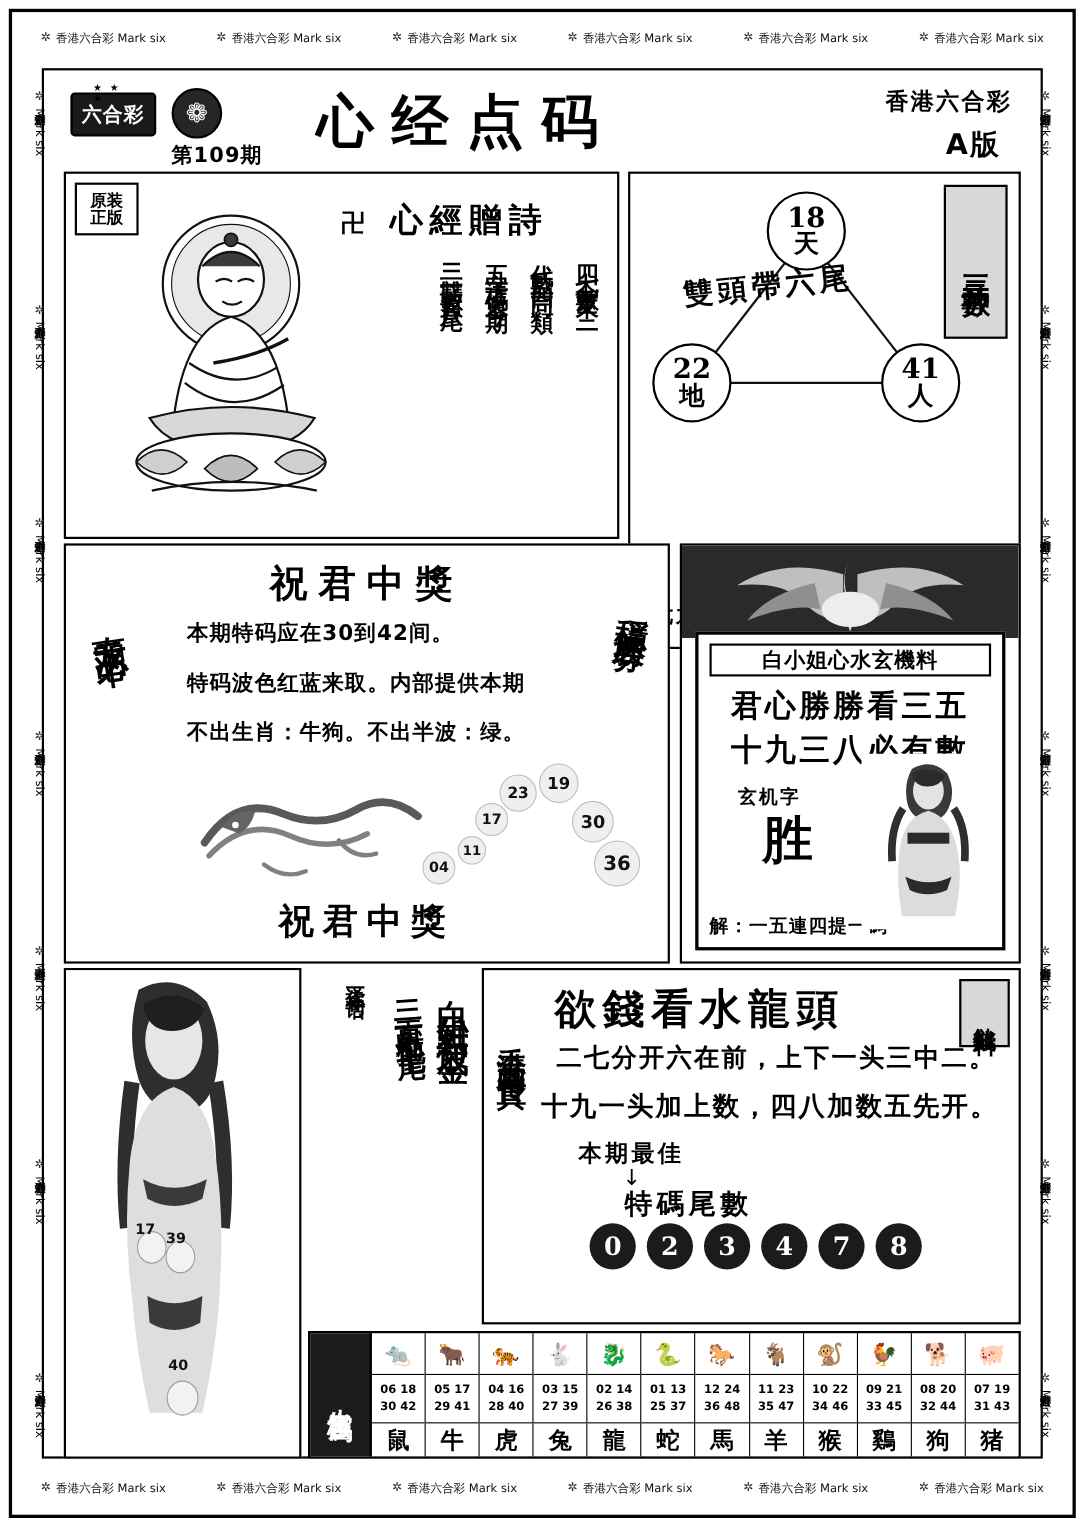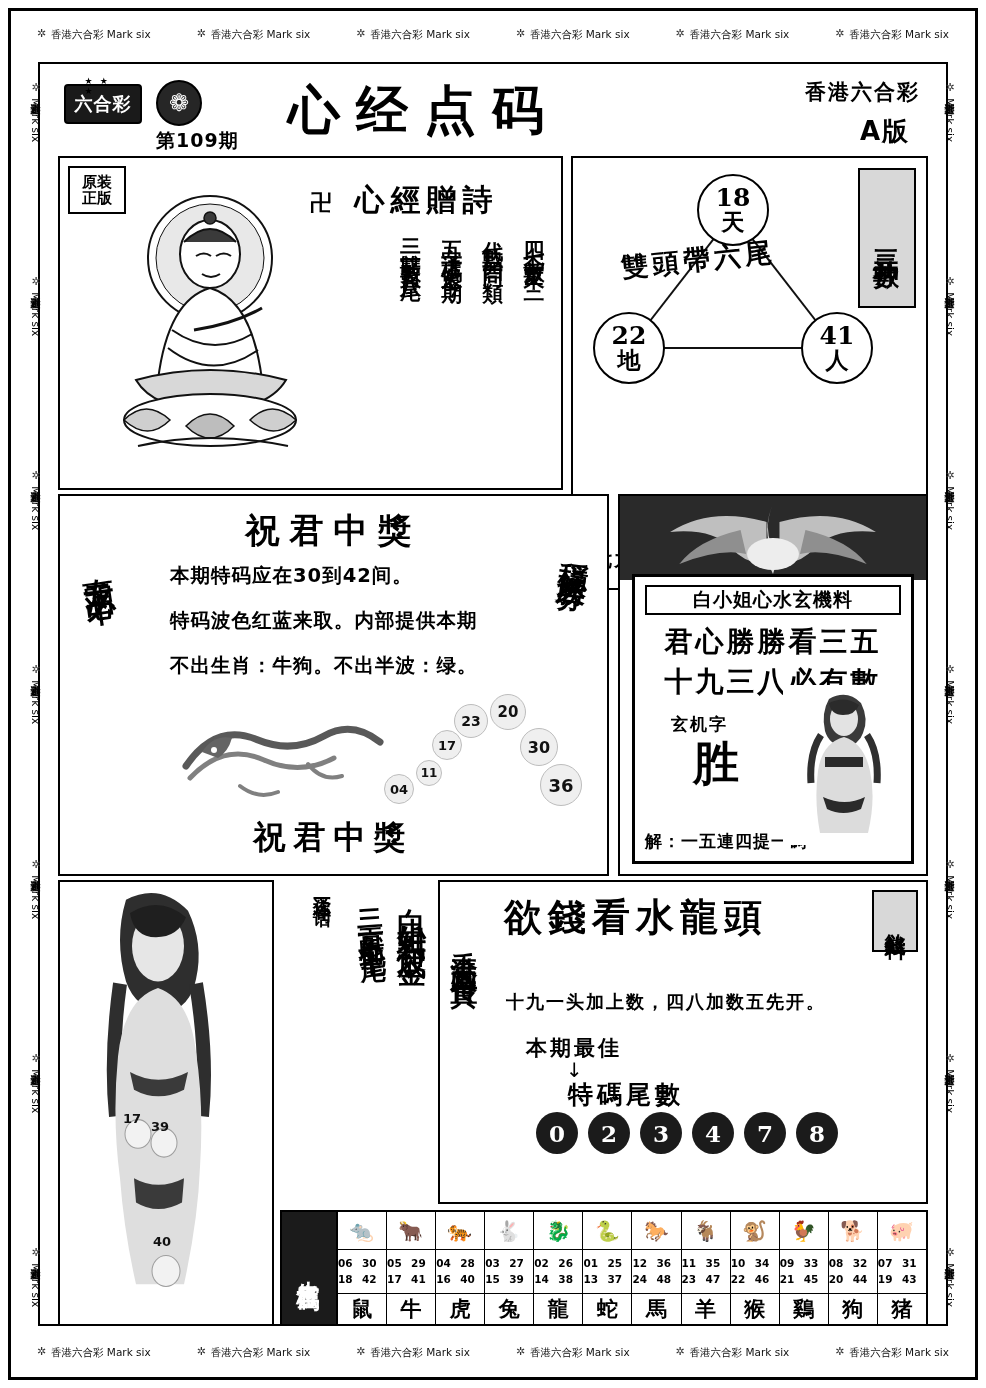--- a/index.html
+++ b/index.html
@@ -269,21 +269,21 @@
     font-size:38px; font-weight:bold; letter-spacing:6px;
     font-family:"DejaVu Serif","Liberation Serif",serif;
   }
   .r-vert {
     position:absolute; left:6px; top:48px;
     writing-mode:vertical-rl; text-orientation:upright;
     font-size:27px; font-weight:bold; letter-spacing:6px;
     font-family:"DejaVu Serif","Liberation Serif",serif;
   }
   .r-line1 { position:absolute; left:66px; top:64px; font-size:23px; font-weight:bold; letter-spacing:2px; }
-  .r-line2 { position:absolute; left:66px; top:108px; font-size:18px; font-weight:bold; letter-spacing:2px; }
+  .r-line2 { position:absolute; left:52px; top:108px; font-size:24px; font-weight:bold; letter-spacing:2px; }
   .r-best { position:absolute; left:86px; top:152px; font-size:21px; font-weight:bold; letter-spacing:3px; }
   .r-arrow { position:absolute; left:126px; top:176px; font-size:20px; }
   .r-weishu { position:absolute; left:128px; top:196px; font-size:25px; font-weight:bold; letter-spacing:4px; }
   .digits { position:absolute; left:96px; top:230px; display:flex; gap:10px; }
   .digit {
     width:42px; height:42px; border-radius:50%;
     background:#1b1b1b; color:#fff;
     display:flex; align-items:center; justify-content:center;
     font-size:23px; font-weight:bold;
     font-family:"DejaVu Serif","Liberation Serif",serif;
@@ -297,21 +297,21 @@
   }
   .zod-label span {
     writing-mode:vertical-rl; text-orientation:upright;
     font-size:23px; font-weight:bold; letter-spacing:3px;
     font-family:"DejaVu Serif","Liberation Serif",serif;
   }
   .zod-grid { position:absolute; left:56px; right:0; top:0; bottom:0; display:flex; }
   .zod-col { flex:1; border-right:1px solid #000; display:flex; flex-direction:column; }
   .zod-col:last-child { border-right:none; }
   .zc-icon { height:38px; border-bottom:1px solid #000; display:flex; align-items:center; justify-content:center; font-size:20px; }
-  .zc-nums { height:44px; border-bottom:1px solid #000; display:flex; flex-direction:row; align-items:center; justify-content:center; font-size:10.5px; font-weight:bold; line-height:1.5; }
+  .zc-nums { height:44px; border-bottom:1px solid #000; display:flex; flex-direction:column; align-items:center; justify-content:center; font-size:10.5px; font-weight:bold; line-height:1.5; }
   .zc-name { flex:1; display:flex; align-items:center; justify-content:center; font-size:21px; font-weight:bold; font-family:"DejaVu Serif","Liberation Serif",serif; }
 </style>
 </head>
 <body>
 
 <div class="page">
 
   <div class="outer-border"></div>
   <div class="inner-border"></div>
 
@@ -450,21 +450,21 @@
       <svg class="dragon-art" viewBox="0 0 240 120">
         <path d="M6 72 q30 -44 72 -26 q34 14 66 -4 q28 -16 56 6" fill="none" stroke="#3d3d3d" stroke-width="7" stroke-linecap="round"></path>
         <path d="M10 84 q34 -36 74 -18 q36 16 70 -2" fill="none" stroke="#6b6b6b" stroke-width="5" stroke-linecap="round"></path>
         <path d="M22 58 q12 -18 30 -14 q-4 14 -14 20z" fill="#4a4a4a"></path>
         <circle cx="34" cy="56" r="3" fill="#fff"></circle>
         <path d="M60 92 q18 14 38 6" fill="none" stroke="#6b6b6b" stroke-width="4" stroke-linecap="round"></path>
         <path d="M128 70 q14 18 34 12" fill="none" stroke="#6b6b6b" stroke-width="4" stroke-linecap="round"></path>
       </svg>
 
       <div class="ball" style="left:394px; top:208px; width:34px; height:34px; font-size:14px;">23</div>
-      <div class="ball" style="left:430px; top:198px; width:36px; height:36px; font-size:15px;">20</div>
+      <div class="ball" style="left:430px; top:198px; width:36px; height:36px; font-size:15px;">19</div>
       <div class="ball" style="left:372px; top:234px; width:30px; height:30px; font-size:13px;">17</div>
       <div class="ball" style="left:460px; top:232px; width:38px; height:38px; font-size:16px;">30</div>
       <div class="ball" style="left:324px; top:254px; width:30px; height:30px; font-size:13px;margin-top:24px;">04</div>
       <div class="ball" style="left:356px; top:264px; width:26px; height:26px; font-size:12px;">11</div>
       <div class="ball" style="left:480px; top:268px; width:42px; height:42px; font-size:18px;">36</div>
 
       <div class="xj-bless">祝君中獎</div>
     </div>
 
     <div class="panel p-bxj">
@@ -526,20 +526,21 @@
     <div class="p-mid">
       <div class="mid-col-a">白小姐點石成金</div>
       <div class="mid-col-b">二二貢獻拖七尾</div>
       <div class="mid-col-c">送你一句话：</div>
     </div>
 
     <div class="panel p-right">
       <div class="yuqian-tag">欲錢料</div>
       <div class="r-title">欲錢看水龍頭</div>
       <div class="r-vert">香港內幕传真</div>
+      <div class="r-line1">二七分开六在前，上下一头三中二。</div>
       <div class="r-line2">十九一头加上数，四八加数五先开。</div>
       <div class="r-best">本期最佳</div>
       <div class="r-arrow">↓</div>
       <div class="r-weishu">特碼尾數</div>
       <div class="digits">
         <div class="digit">0</div>
         <div class="digit">2</div>
         <div class="digit">3</div>
         <div class="digit">4</div>
         <div class="digit">7</div>

